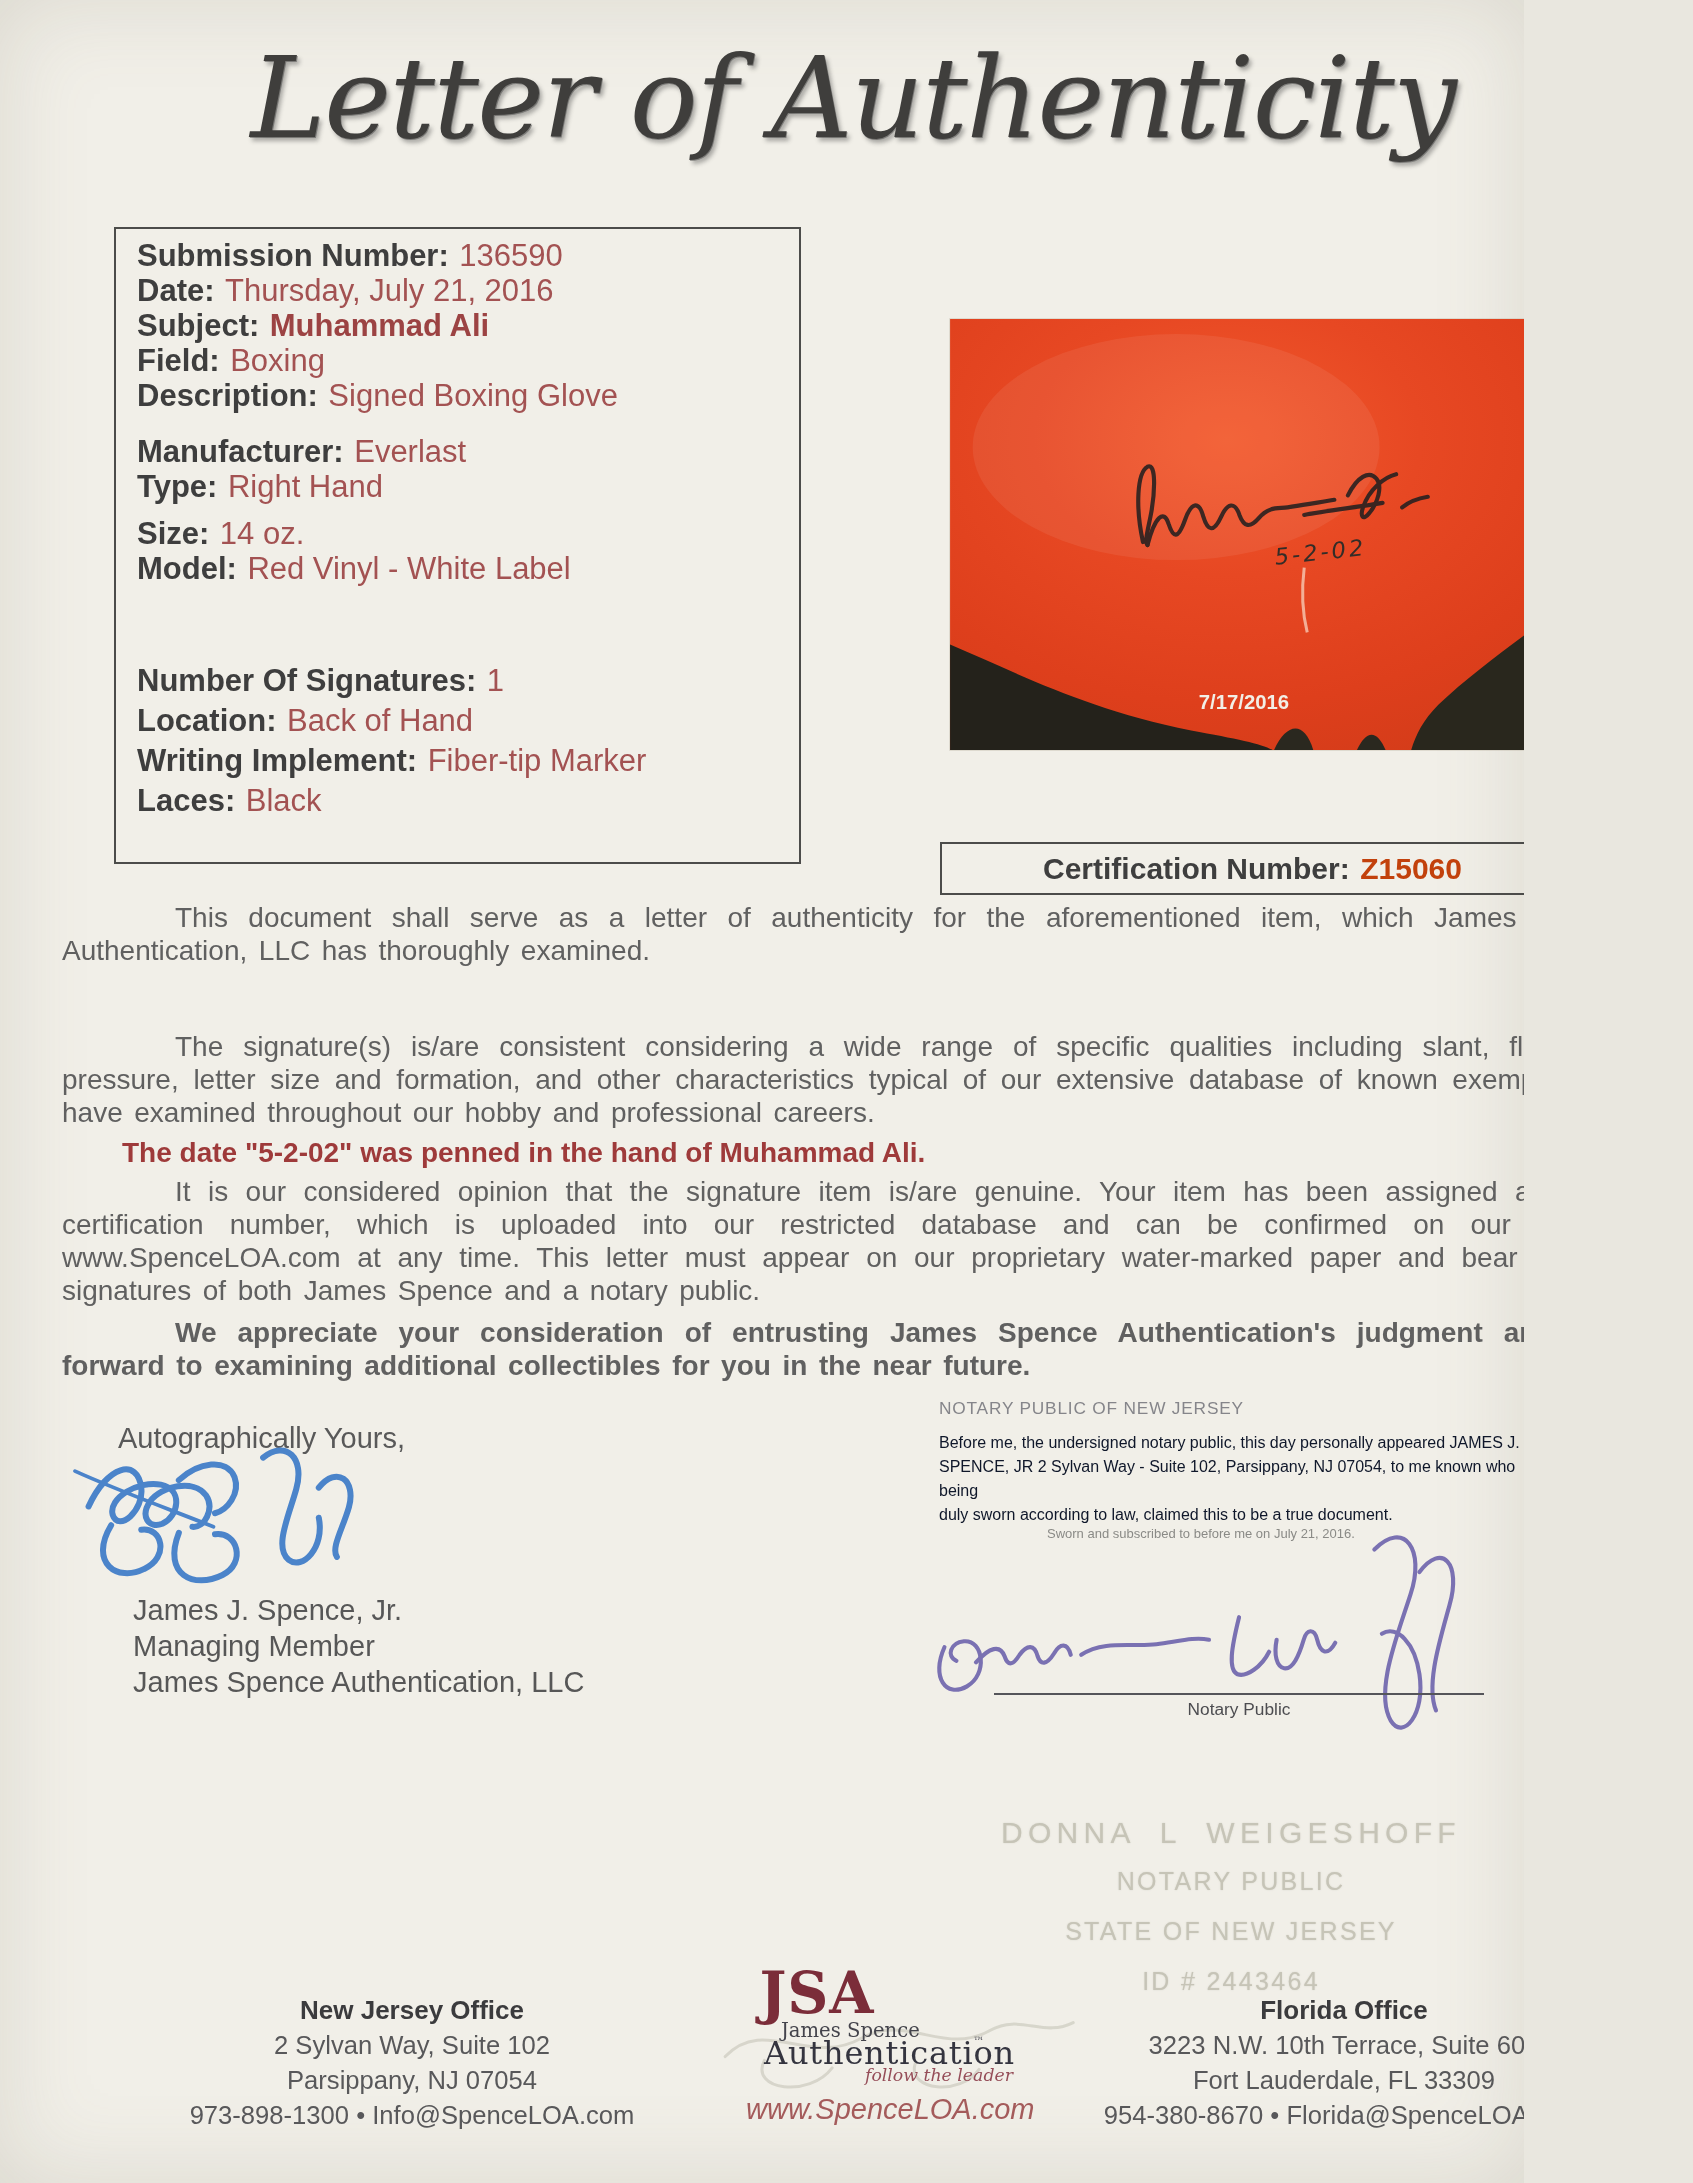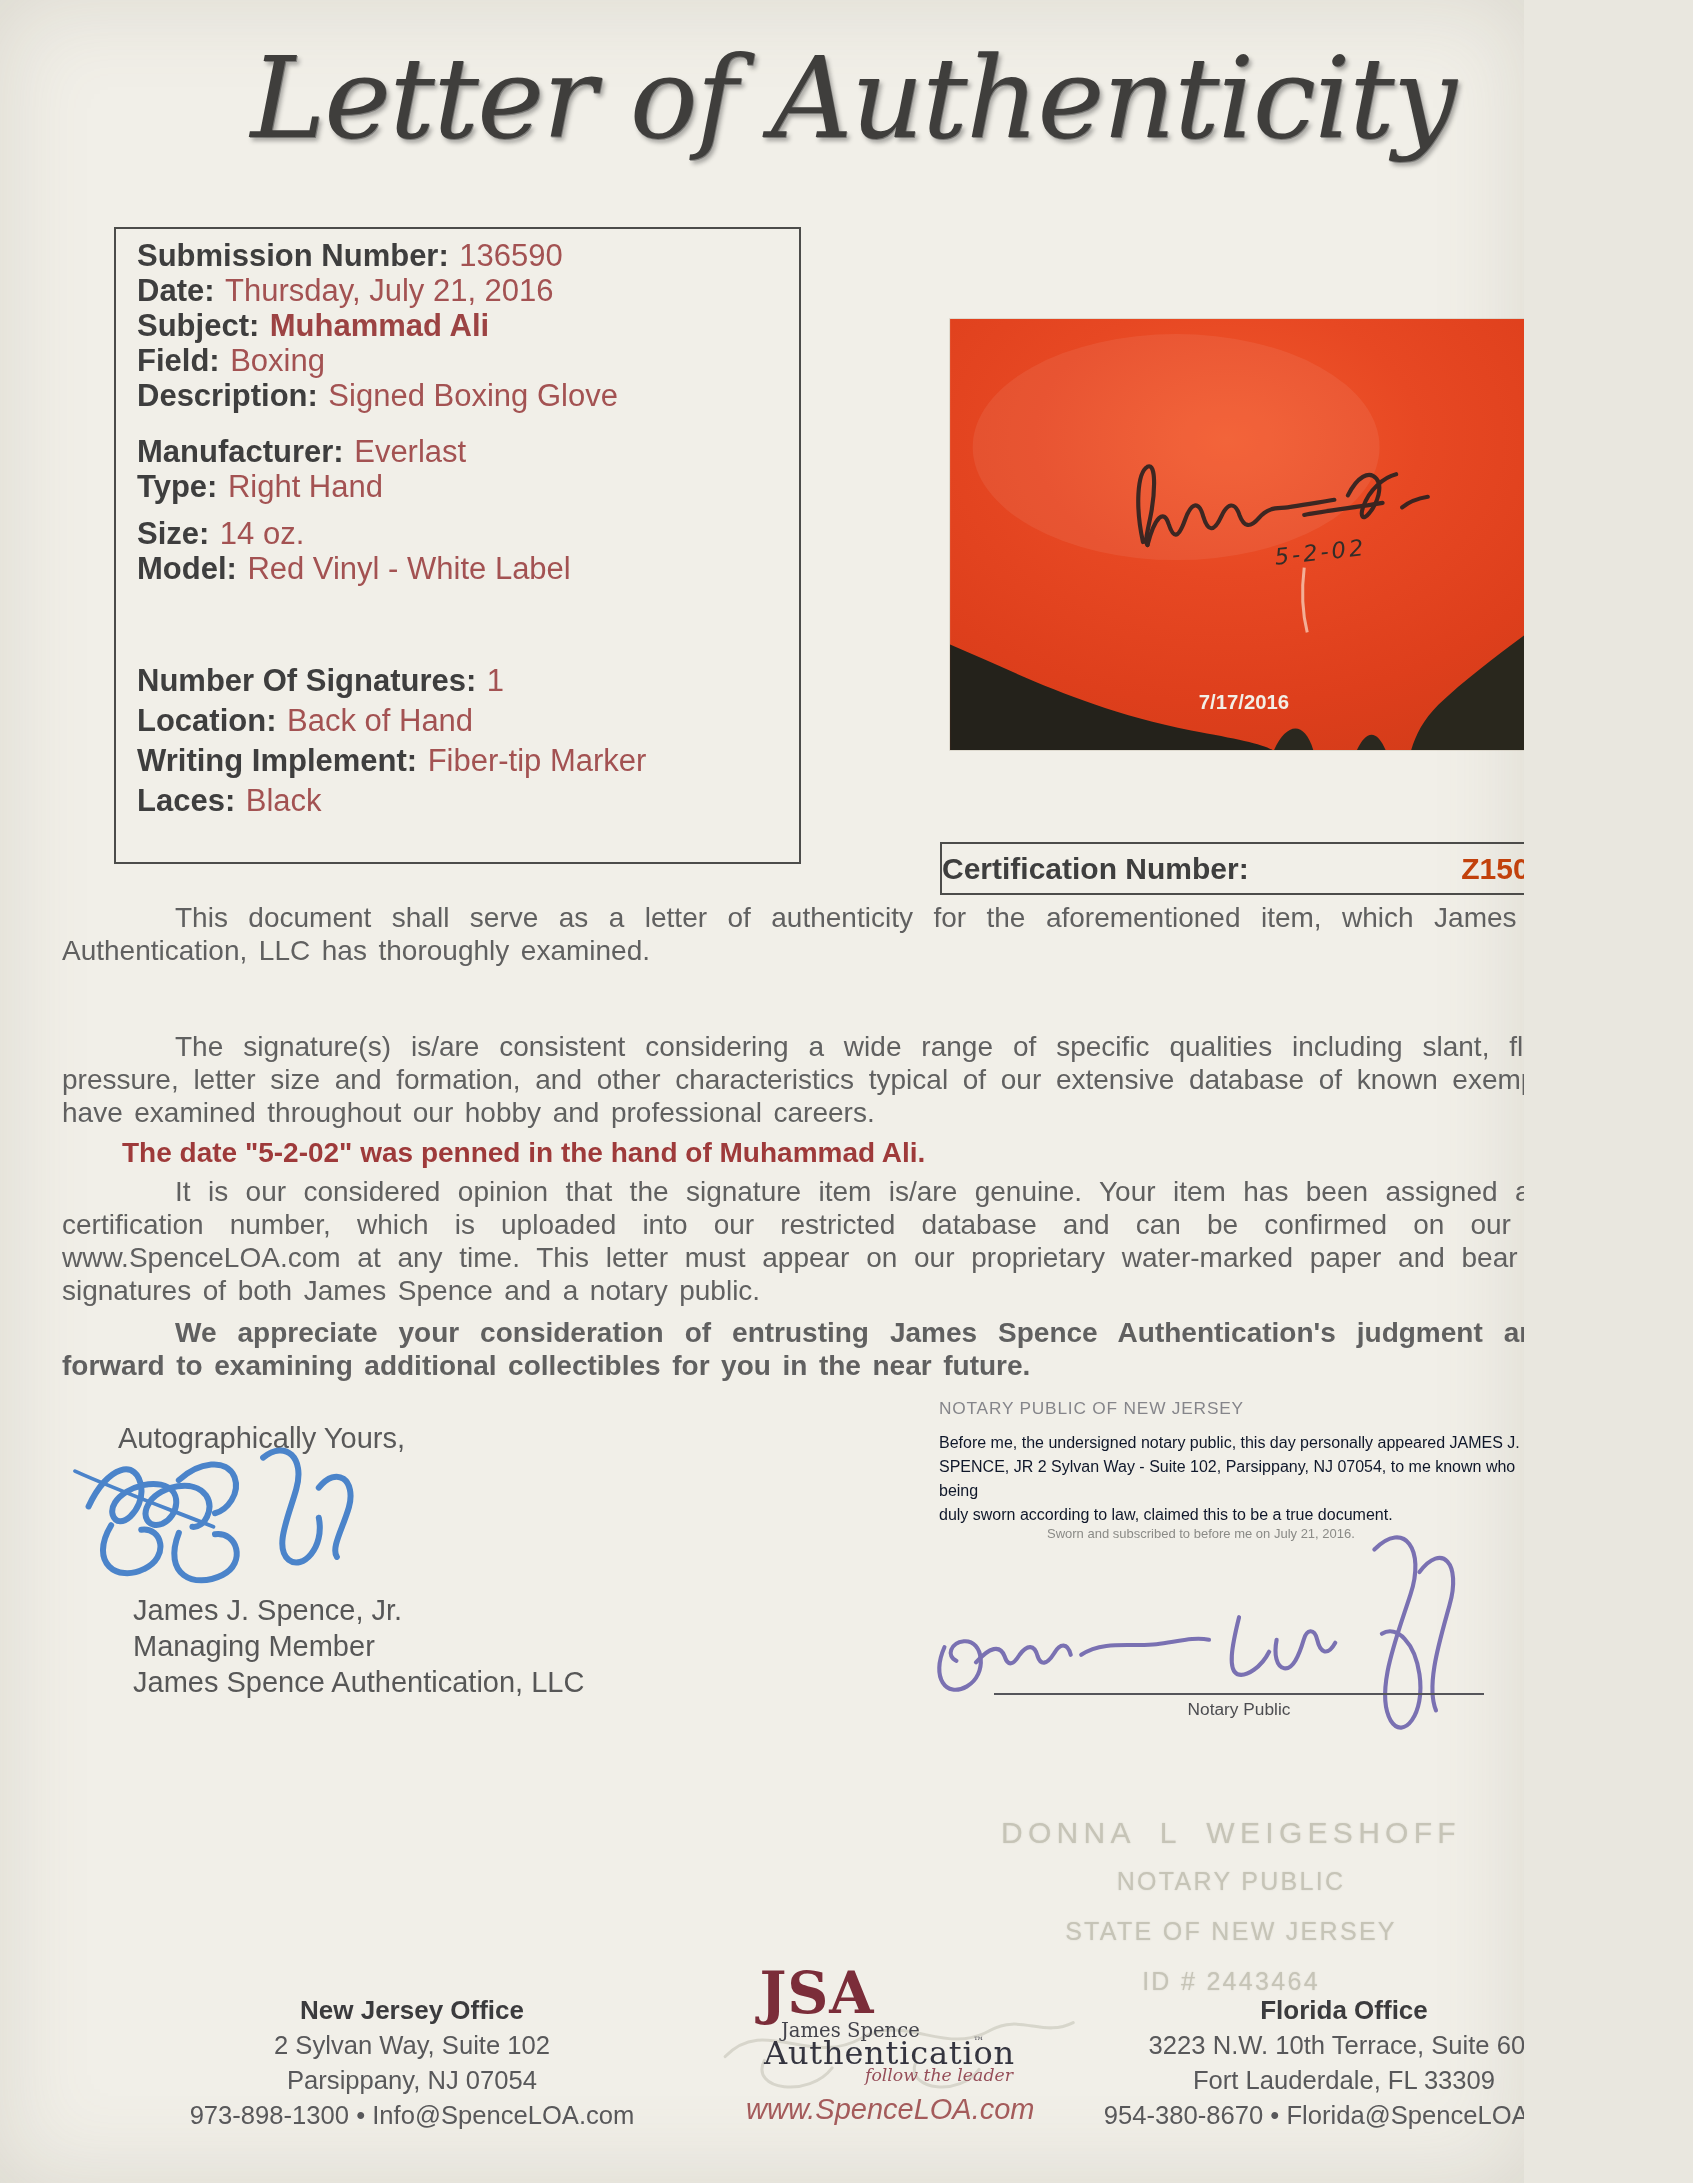--- a/index.html
+++ b/index.html
@@ -30,21 +30,21 @@
   .drow.gap100{margin-top:75px;}
   .dlabel{font-weight:bold;color:#3e3e3e;margin-right:10.5px;}
   .dvalue{color:#a35252;}
   .dvalue.strong{font-weight:bold;color:#9c4343;}
   
   .photo{position:absolute;left:950px;top:319px;width:615px;height:431px;box-shadow:0 0 0 0.8px rgba(200,195,180,.6);}
   
   .cert-box{
     position:absolute;left:940px;top:842px;width:625px;height:53px;
     border:2.3px solid #4c4c4a;box-sizing:border-box;
-    display:flex;align-items:center;justify-content:space-between;
+    display:flex;align-items:center;justify-content:center;
     font-size:30px;white-space:nowrap;
   }
   .cert-label{font-weight:bold;color:#3e3e3e;}
   .cert-value{font-weight:bold;color:#c2410c;margin-left:10.5px;}
   
   .para{
     position:absolute;left:62px;width:1570px;
     font-size:28px;line-height:33px;color:#606060;
     text-align:justify;text-indent:113px;word-spacing:3.8px;
   }

